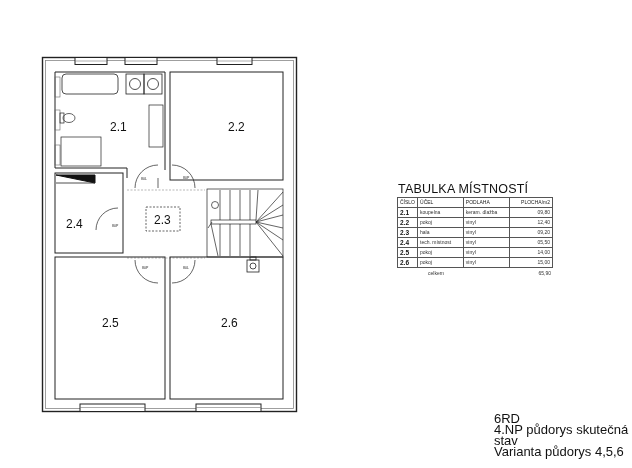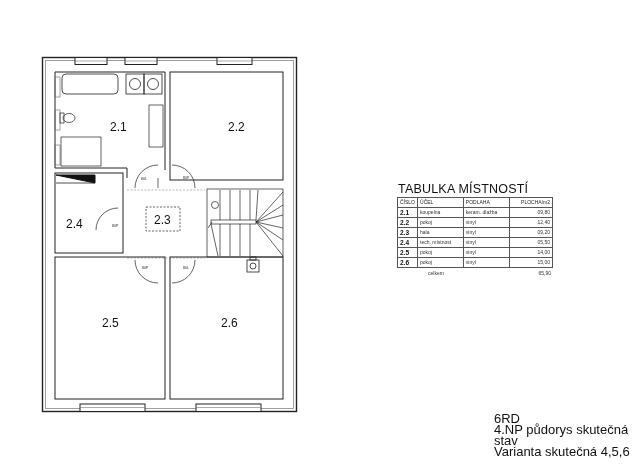--- a/index.html
+++ b/index.html
@@ -202,14 +202,14 @@
   </table>
   <div class="total">
     <span class="lbl">celkem</span>
     <span class="val">65,90</span>
   </div>
 </div>
 
 <div class="caption">
   <div>6RD</div>
   <div>4.NP půdorys skutečná stav</div>
-  <div>Varianta skutečná 4,5,6</div>
+  <div>Varianta půdorys 4,5,6</div>
 </div>
 
 </body></html>

